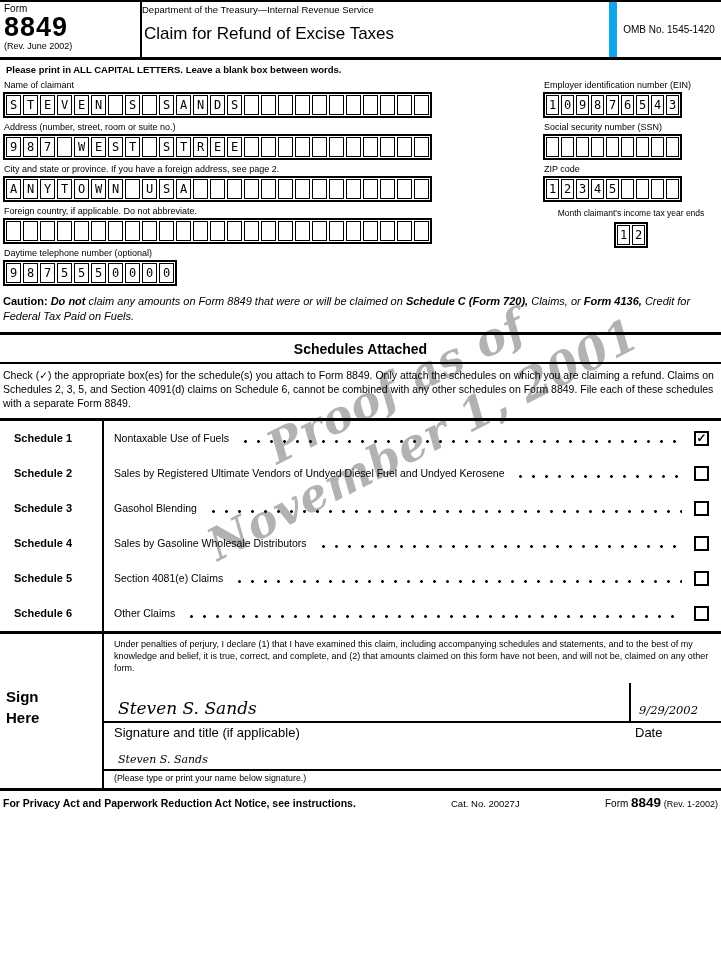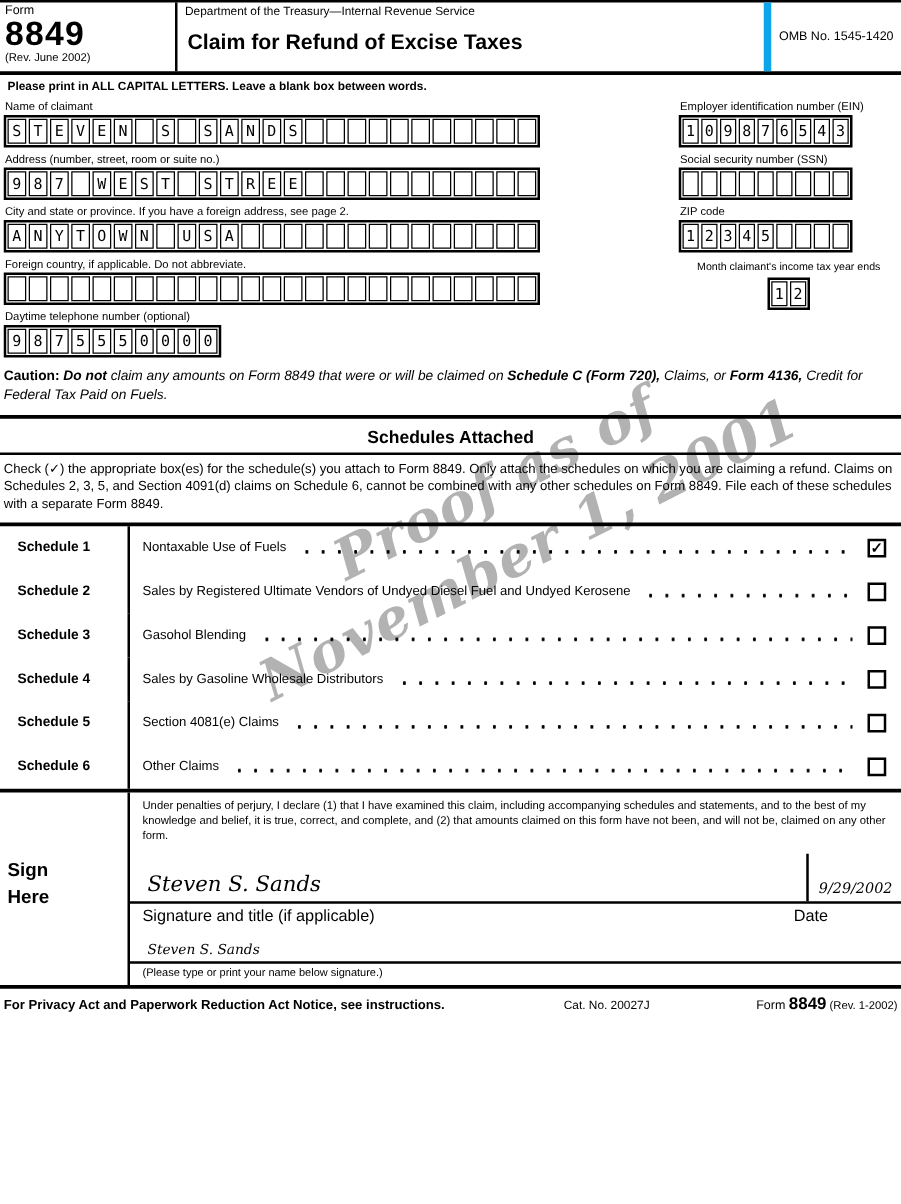--- a/index.html
+++ b/index.html
@@ -9,23 +9,23 @@
     color: #000; font-family: "Liberation Sans", sans-serif; overflow: hidden;
   }
   .page > * { position: relative; z-index: 1; }
 
   
   .hdr { display: flex; border-top: 2px solid #000; border-bottom: 3px solid #000; height: 60px; }
   .hdr-left { width: 142px; border-right: 2px solid #000; padding: 1px 2px 1px 4px; }
   .form-word { font-size: 10px; }
   .form-number { font-size: 27px; font-weight: bold; line-height: 1.0; letter-spacing: 1px; }
   .form-rev { font-size: 9px; }
-  .hdr-center { flex: 1; border-right: 6px solid #0ea5e9; padding: 2px 6px; }
+  .hdr-center { flex: 1; border-right: 8px solid #0ea5e9; padding: 2px 0; }
   .dept { font-size: 9.5px; }
-  .main-title { font-size: 17px; font-weight: bold; margin-top: 9px; padding-left: 2px; }
+  .main-title { font-size: 17px; font-weight: normal; margin-top: 9px; padding-left: 2px; }
   .hdr-right { width: 104px; display: flex; align-items: center; justify-content: center; font-size: 10px; }
 
   .print-line { font-size: 9.5px; padding: 4px 0 1px 6px; font-weight: bold; }
 
   
   .fields { display: flex; padding-left: 3px; }
   .col-left { width: 532px; }
   .col-right { width: 178px; margin-left: 8px; }
   .flabel { font-size: 9px; margin: 4px 0 2px 1px; white-space: nowrap; }
   .boxrow { display: flex; border: 2px solid #000; width: max-content; }
@@ -65,21 +65,21 @@
 
   
   .sign-section { display: flex; border-top: 3px solid #000; border-bottom: 3px solid #000; }
   .sign-left { width: 104px; border-right: 2px solid #000; padding: 52px 0 0 6px; flex: none; }
   .sign-word { font-weight: bold; font-size: 15px; line-height: 1.45; }
   .sign-right { flex: 1; display: flex; flex-direction: column; }
   .perjury { font-size: 9px; line-height: 1.35; padding: 4px 4px 0 10px; }
   .sig-row { display: flex; border-bottom: 2px solid #000; margin-top: 9px; height: 40px; }
   .handwriting { font-family: "DejaVu Serif", serif; font-style: italic; }
   .sig-script { flex: 1; font-size: 17px; padding-left: 14px; align-self: flex-end; padding-bottom: 3px; }
-  .date-cell { width: 76px; border-left: 2px solid #000; display: flex; align-items: flex-end; padding: 0 2px 4px 8px; font-size: 11.5px; flex: none; }
+  .date-cell { width: 92px; border-left: 2px solid #000; display: flex; align-items: flex-end; padding: 0 2px 4px 8px; font-size: 11.5px; flex: none; }
   .sig-labels { display: flex; font-size: 13px; padding: 2px 0 0 10px; }
   .sig-label-left { flex: 1; }
   .sig-label-date { width: 86px; flex: none; }
   .printed-row { margin-top: 13px; border-bottom: 2px solid #000; padding: 0 0 3px 14px; font-size: 11px; }
   .printed-note { font-size: 8.8px; padding: 2px 0 5px 10px; }
 
   
   .footer { display: flex; align-items: baseline; padding: 4px 3px 0 3px; }
   .privacy { font-weight: bold; font-size: 10.5px; width: 448px; flex: none; }
   .catno { font-size: 9.5px; flex: 1; }

